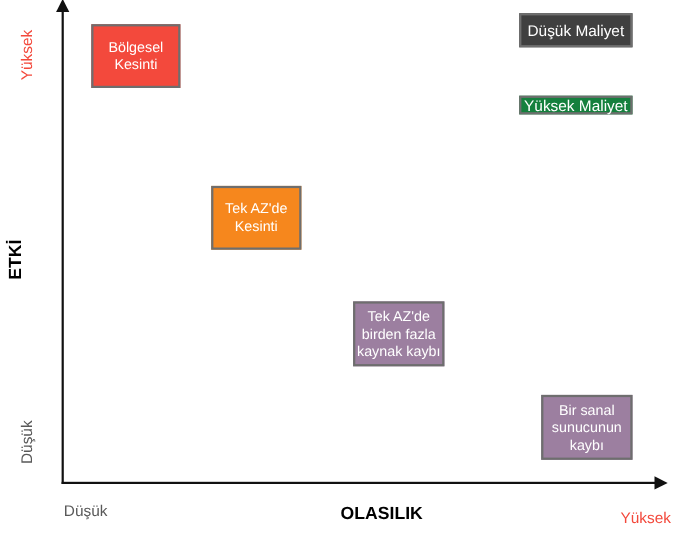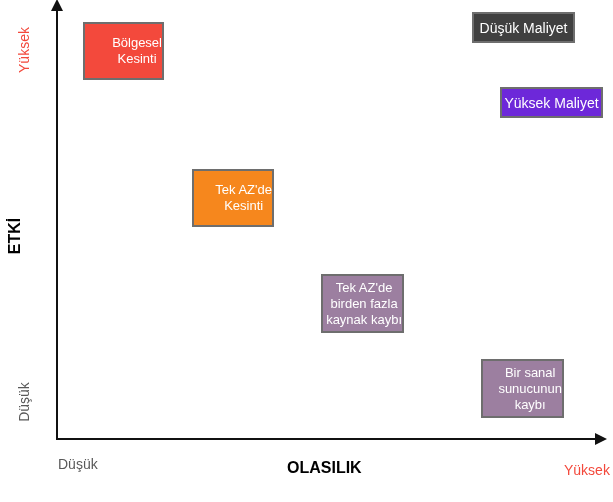--- a/index.html
+++ b/index.html
@@ -26,21 +26,21 @@
     position:absolute; width:70px; text-align:center; white-space:nowrap;
     transform:rotate(-90deg); line-height:18px;
   }
   .lbl-red { color:#F3493C; font-size:14px; }
   .lbl-gray { color:#595959; font-size:14px; }
   .axis-title { color:#000000; font-weight:bold; font-size:16px; }
   .hlabel { position:absolute; white-space:nowrap; line-height:18px; }
   
   .node {
     position:absolute; box-sizing:border-box; border:2px solid #6E6E6E;
-    display:flex; align-items:center; justify-content:flex-end;
+    display:flex; align-items:center; justify-content:center;
     color:#ffffff; font-size:13px; line-height:16px; text-align:center;
   }
   .node span { white-space:pre-line; }
   
   .legend-item {
     position:absolute; left:472px; width:103px; box-sizing:border-box;
     border:2px solid #6E6E6E; display:flex; align-items:center; justify-content:center;
     color:#ffffff; font-size:14px; text-align:center;
   }
 </style>
@@ -52,38 +52,38 @@
   <div class="axis-line y-line"></div>
   <div class="arrow-up"></div>
   <div class="axis-line x-line"></div>
   <div class="arrow-right"></div>
 
   <div class="vlabel lbl-red" style="left:-11px; top:41px;">Yüksek</div>
   <div class="vlabel axis-title" style="left:-20px; top:227px;">ETKİ</div>
   <div class="vlabel lbl-gray" style="left:-11px; top:393px;">Düşük</div>
 
   <div class="hlabel lbl-gray" style="left:58px; top:455px;">Düşük</div>
-  <div class="hlabel axis-title" style="left:287px; top:459px; width:140px; ">OLASILIK</div>
+  <div class="hlabel axis-title" style="left:277px; top:459px; width:140px; text-align:center;">OLASILIK</div>
   <div class="hlabel lbl-red" style="left:564px; top:461px;">Yüksek</div>
 
   <div class="node" style="left: 83px; top: 22px; width: 81px; height: 58px; background-color: rgb(243, 73, 60);">
     <span>Bölgesel
 Kesinti</span>
   </div>
   <div class="node" style="left: 192px; top: 169px; width: 82px; height: 58px; background-color: rgb(246, 135, 29);">
     <span>Tek AZ'de
 Kesinti</span>
   </div>
   <div class="node" style="left: 321px; top: 274px; width: 83px; height: 59px; background-color: rgb(156, 127, 160);">
     <span>Tek AZ'de
 birden fazla
 kaynak kaybı</span>
   </div>
-  <div class="node" style="left: 481px; top: 359px; width: 83px; height: 59px; background-color: rgb(156, 127, 160);">
+  <div class="node" style="left: 492px; top: 359px; width: 83px; height: 59px; background-color: rgb(156, 127, 160);">
     <span>Bir sanal
 sunucunun
 kaybı</span>
   </div>
 
   <div class="legend-item" style="top: 12px; height: 31px; background-color: #404040;">Düşük Maliyet</div>
-  <div class="legend-item" style="top: 87px; height: 31px; background-color: #6d28d9; margin-left: 28px;">Yüksek Maliyet</div>
+  <div class="legend-item" style="top: 87px; height: 17px; background-color: #15803d;">Yüksek Maliyet</div>
 
 </div>
 
 </body></html>

